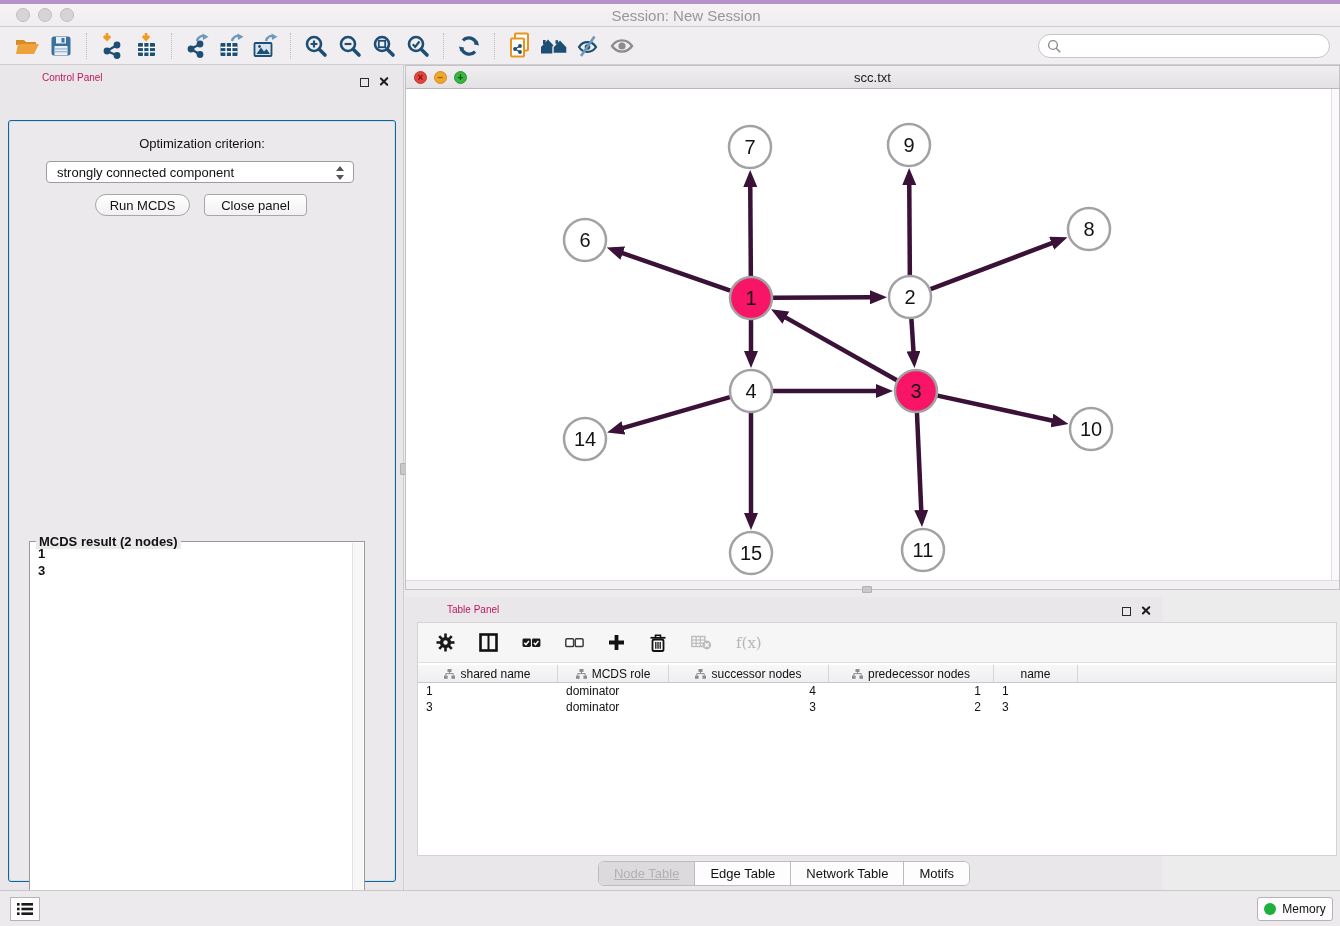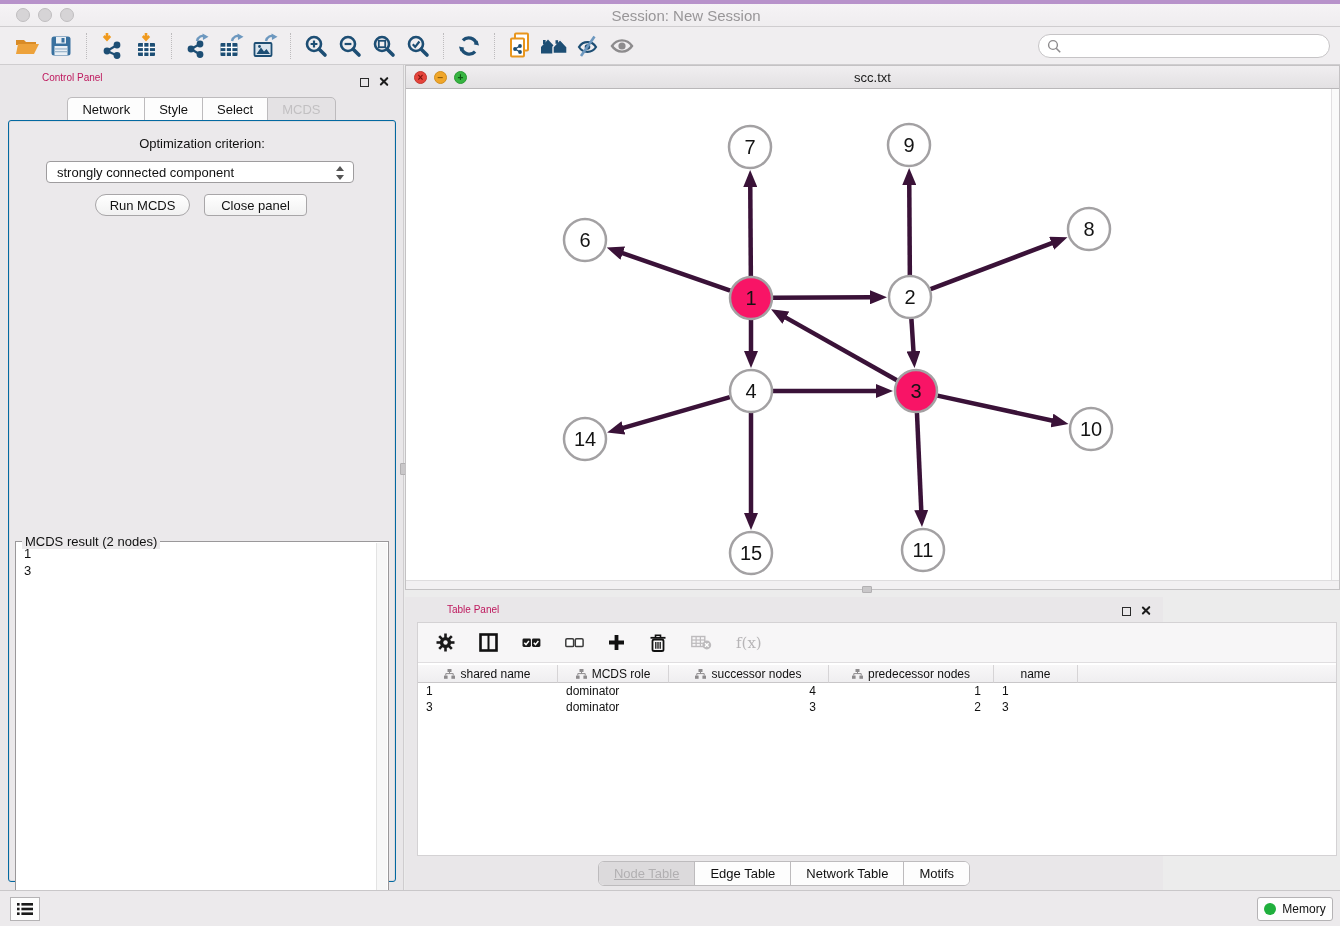--- a/index.html
+++ b/index.html
@@ -46,22 +46,22 @@
     border:1px solid #9e9c9e; border-radius:4px; font-size:13px; color:#111; display:flex; align-items:center; padding-left:10px; }
   #criterion-spin { position:absolute; right:8px; top:3px; width:9px; height:16px; }
   #criterion-spin i { position:absolute; left:0; width:0; height:0; border-left:4.5px solid transparent; border-right:4.5px solid transparent; }
   #criterion-spin .up { top:1px; border-bottom:5px solid #555; }
   #criterion-spin .dn { bottom:1px; border-top:5px solid #555; }
   .cp-btn { position:absolute; top:73px; height:22px; background:linear-gradient(#ffffff,#f1f1f1);
     border:1px solid #a8a6a8; border-radius:4px; font-size:13px; color:#111; display:flex; align-items:center; justify-content:center; }
   #run-btn { left:86px; width:95px;border-radius:11px; }
   #closepanel-btn { left:195px; width:103px; }
 
-  #result-fieldset { position:absolute; left:6px; top:420px; width:374px; height:370px;
-    border:1px solid #9a989a; background:#fff; }
+  #result-fieldset { position:absolute; left:20px; top:420px; width:336px; height:370px;
+    border:1px solid #9a989a; background:#fff;font-weight:bold; }
   #result-legend { position:absolute; left:6px; top:-8px; background:#ebe9eb; padding:0 3px; font-size:13px; color:#111; }
   #result-list { position:absolute; left:0; top:3px; width:355px; font-size:13px; color:#111; line-height:17px; padding-left:8px; }
   #result-scroll { position:absolute; right:1px; top:1px; width:11px; height:366px; background:#f7f7f7; border-left:1px solid #e3e3e3; }
 
   .grip { background:#c9c7c9; border:1px solid #b2b0b2; border-radius:1px; }
 
   
   #net-window { position:absolute; left:405px; top:65px; width:935px; height:525px; background:#fff; border:1px solid #c4c2c4; }
   #net-titlebar { position:absolute; left:0; top:0; width:100%; height:23px;
     background:linear-gradient(#f0eef0,#e3e1e3); border-bottom:1px solid #b9b7b9; }
@@ -275,26 +275,20 @@
         <line x1="9.2" y1="9.2" x2="13.2" y2="13.2" stroke="#8d8b8d" stroke-width="1.6"></line>
       </svg>
     </div>
   </div>
 
   <div id="control-panel">
     <span class="panel-head-title">Control Panel</span>
     <span class="abs" style="right:34px; top:8px"><span class="float-glyph"></span></span>
     <span class="abs" style="right:14px; top:8px"><span class="x-glyph"></span></span>
 
-    <div id="cp-tabs">
-      <div class="cp-tab">Network</div>
-      <div class="cp-tab">Style</div>
-      <div class="cp-tab">Select</div>
-      <div class="cp-tab disabled">MCDS</div>
-    </div>
 
     <div id="cp-content">
       <div id="opt-label">Optimization criterion:</div>
       <div id="criterion-select">
         <span>strongly connected component</span>
         <span id="criterion-spin">
             <i class="up"></i>
             <i class="dn"></i>
           </span>
       </div>

